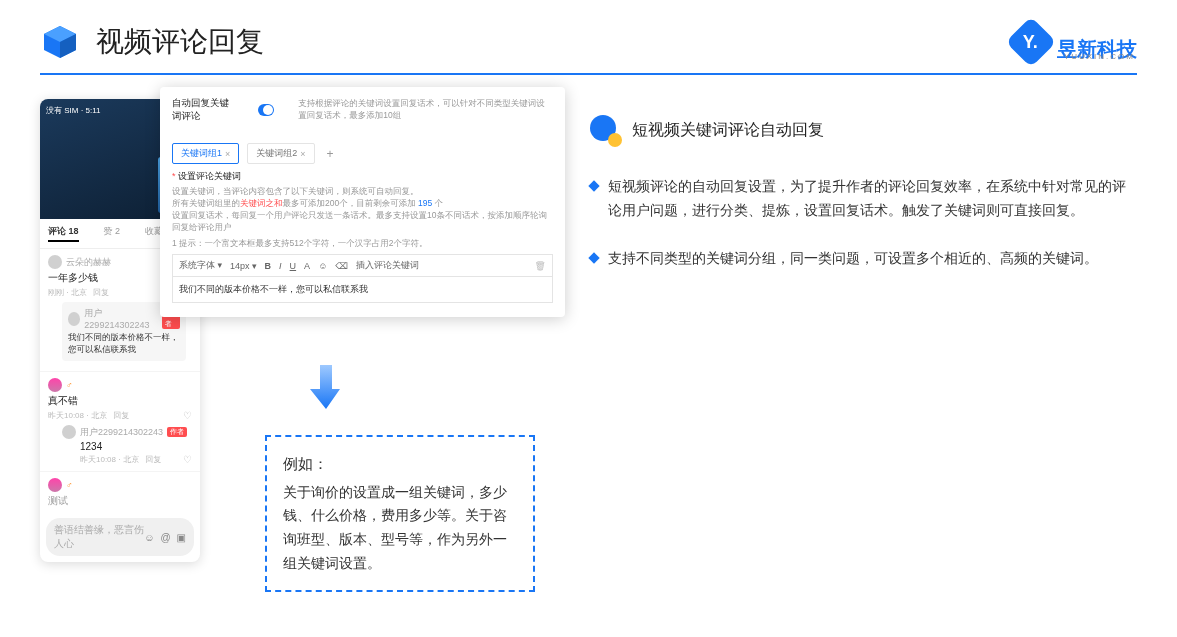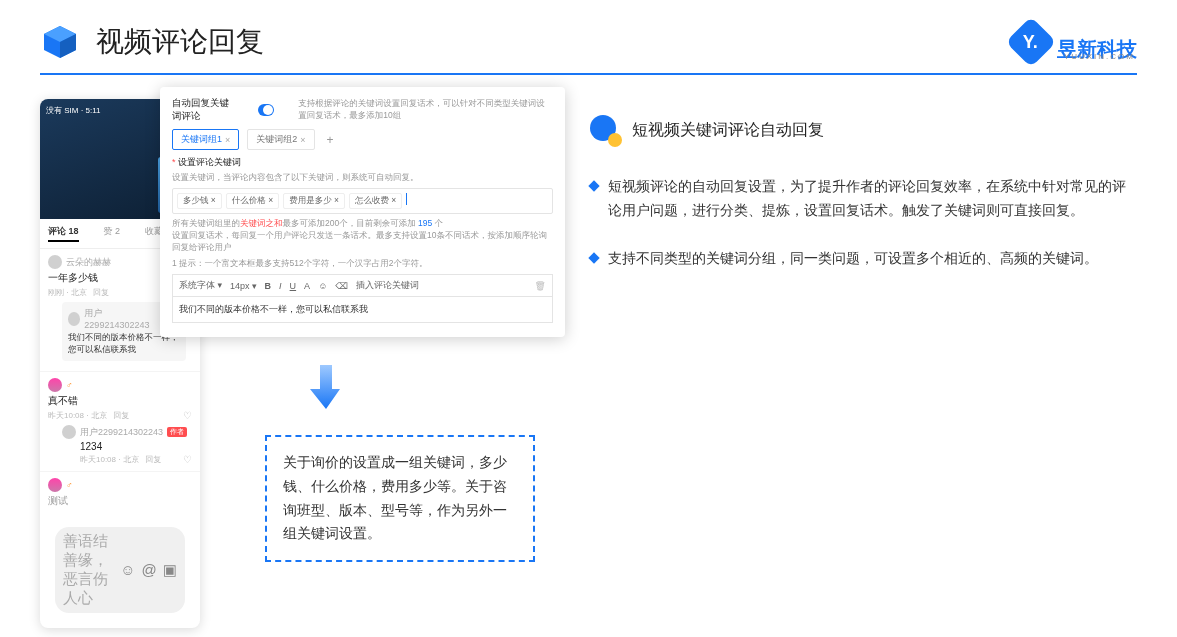--- a/index.html
+++ b/index.html
@@ -33,27 +33,27 @@
   .phone-tabs .active { font-weight: 600; border-bottom: 2px solid #000; padding-bottom: 2px; }
   .phone-tabs .muted { color: #999; }
   .comment { padding: 6px 8px; border-bottom: 1px solid #f4f4f4; }
   .comment .name { color: #aaa; font-size: 9px; display: flex; align-items: center; gap: 4px; }
   .comment .msg { color: #222; font-size: 10px; margin: 2px 0; }
   .comment .meta { color: #bbb; font-size: 8px; display: flex; gap: 6px; align-items: center; }
   .avatar { width: 14px; height: 14px; border-radius: 50%; background: #d0d0d0; display: inline-block; }
   .avatar.pic { background: linear-gradient(#f4a, #c7a); }
   .badge-author { background: #ff4d4f; color: #fff; font-size: 7px; padding: 0 3px; border-radius: 2px; }
   .reply-box { margin: 4px 6px 4px 14px; background: #f6f6f6; border-radius: 4px; padding: 5px 6px; font-size: 8.5px; color: #333; }
-  .comment-input { margin: 15px; border-radius: 14px; background: #f0f0f0; padding: 5px 8px; font-size: 15px; color: #aaa; display: flex; align-items: center; justify-content: space-between; }
+  .comment-input { margin: 6px; border-radius: 14px; background: #f0f0f0; padding: 5px 8px; font-size: 10px; color: #aaa; display: flex; align-items: center; justify-content: space-between; }
   .like-row { display: flex; justify-content: space-between; align-items: center; }
   .heart { color: #bbb; font-size: 10px; }
 
   
   .panel { position: absolute; left: 120px; top: -8px; width: 405px; background: #fff; border-radius: 4px; box-shadow: 0 2px 16px rgba(0,0,0,.2); padding: 10px 12px; font-size: 9.5px; color: #555; z-index: 2; }
-  .panel-row1 { display: flex; align-items: center; gap: 24px; margin-bottom: 6px; }
+  .panel-row1 { display: flex; align-items: center; gap: 24px; margin-bottom: 20px; }
   .panel-row1 .lbl { color: #222; font-weight: 500; }
   .toggle { width: 22px; height: 12px; background: #1976f5; border-radius: 6px; position: relative; }
   .toggle::after { content: ""; position: absolute; right: 1px; top: 1px; width: 10px; height: 10px; background: #fff; border-radius: 50%; }
   .hint { color: #999; font-size: 8.5px; }
   .panel-tabs { display: flex; gap: 8px; margin: 6px 0; font-size: 9px; align-items: center; }
   .ptab { border: 1px solid #e4e4e4; padding: 3px 8px; border-radius: 2px; color: #777; display: flex; align-items: center; gap: 3px; }
   .ptab.active { color: #1976f5; border-color: #1976f5; }
   .plus { color: #999; font-size: 12px; margin-left: 4px; }
   .section-lbl { color: #222; font-size: 9px; margin: 6px 0 3px; }
   .section-lbl::before { content: "* "; color: #ff4d4f; }
@@ -199,27 +199,20 @@
             <span style="color:#aaa;">×</span>
           </span>
         <span class="ptab">
             <span>关键词组2</span>
             <span style="color:#aaa;">×</span>
           </span>
         <span class="plus">+</span>
       </div>
       <div class="section-lbl">设置评论关键词</div>
       <div class="hint">设置关键词，当评论内容包含了以下关键词，则系统可自动回复。</div>
-      <div class="tag-input" style="margin:4px 0;">
-        <span class="tag"><span>多少钱</span> ×</span>
-        <span class="tag"><span>什么价格</span> ×</span>
-        <span class="tag"><span>费用是多少</span> ×</span>
-        <span class="tag"><span>怎么收费</span> ×</span>
-        <span style="border-left:1px solid #1976f5; height:12px;"></span>
-      </div>
       <div class="hint">
         <span>所有关键词组里的</span><span class="red">关键词之和</span><span>最多可添加200个，目前剩余可添加 </span><span class="blue">195</span><span> 个</span>
       </div>
       <div class="hint">设置回复话术，每回复一个用户评论只发送一条话术。最多支持设置10条不同话术，按添加顺序轮询回复给评论用户</div>
       <div class="hint" style="margin:4px 0;">1 提示：一个富文本框最多支持512个字符，一个汉字占用2个字符。</div>
       <div class="toolbar">
         <span><span>系统字体</span> ▾</span>
         <span><span>14px</span> ▾</span>
         <span style="font-weight:bold;">B</span>
         <span style="font-style:italic;">I</span>
@@ -239,20 +232,21 @@
             <linearGradient id="g" x1="0" x2="0" y1="0" y2="1">
               <stop offset="0" stop-color="#9ec9ff"></stop>
               <stop offset="1" stop-color="#1976f5"></stop>
             </linearGradient>
           </defs>
           <path d="M10 0 h12 v24 h8 L16 44 L0 24 h10 Z" fill="url(#g)"></path>
         </svg>
     </div>
 
     <div class="example">
+      <div class="etitle">例如：</div>
       <div>关于询价的设置成一组关键词，多少钱、什么价格，费用多少等。关于咨询班型、版本、型号等，作为另外一组关键词设置。</div>
     </div>
 
   </div>
 
   <div class="right">
     <div class="r-head">
       <div class="bubble">
         <div class="big"></div>
           <div class="small"></div>

